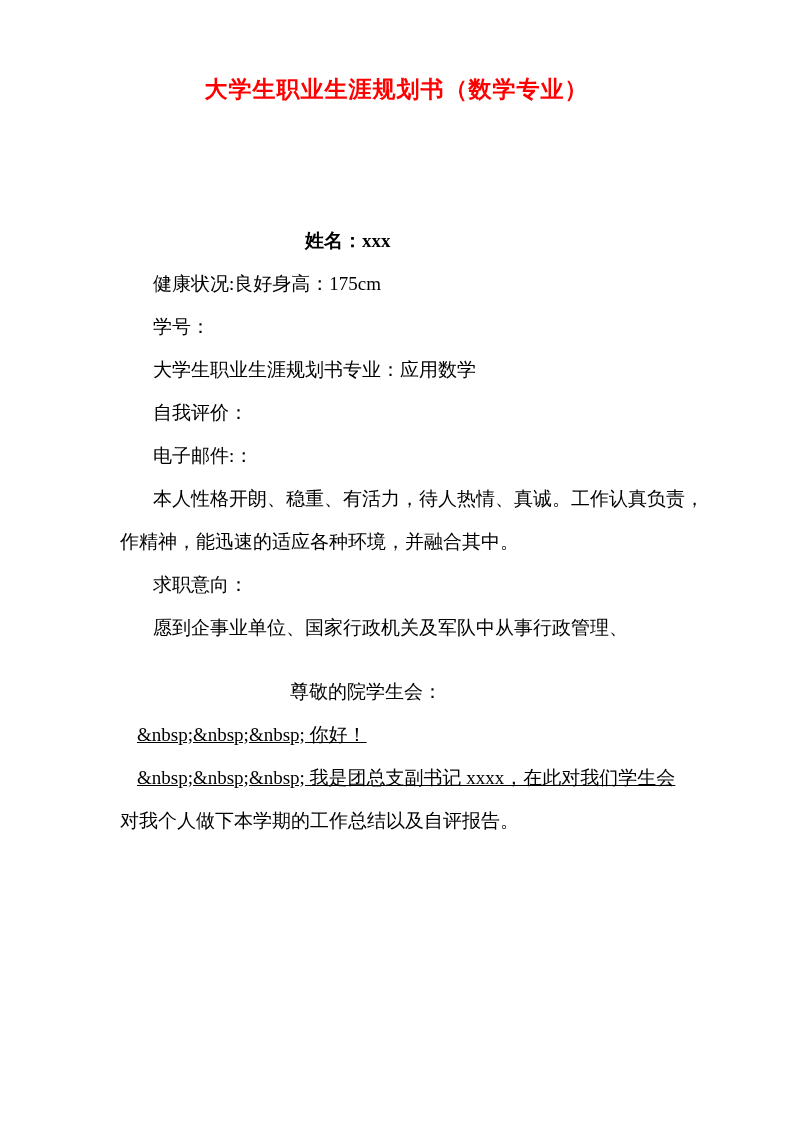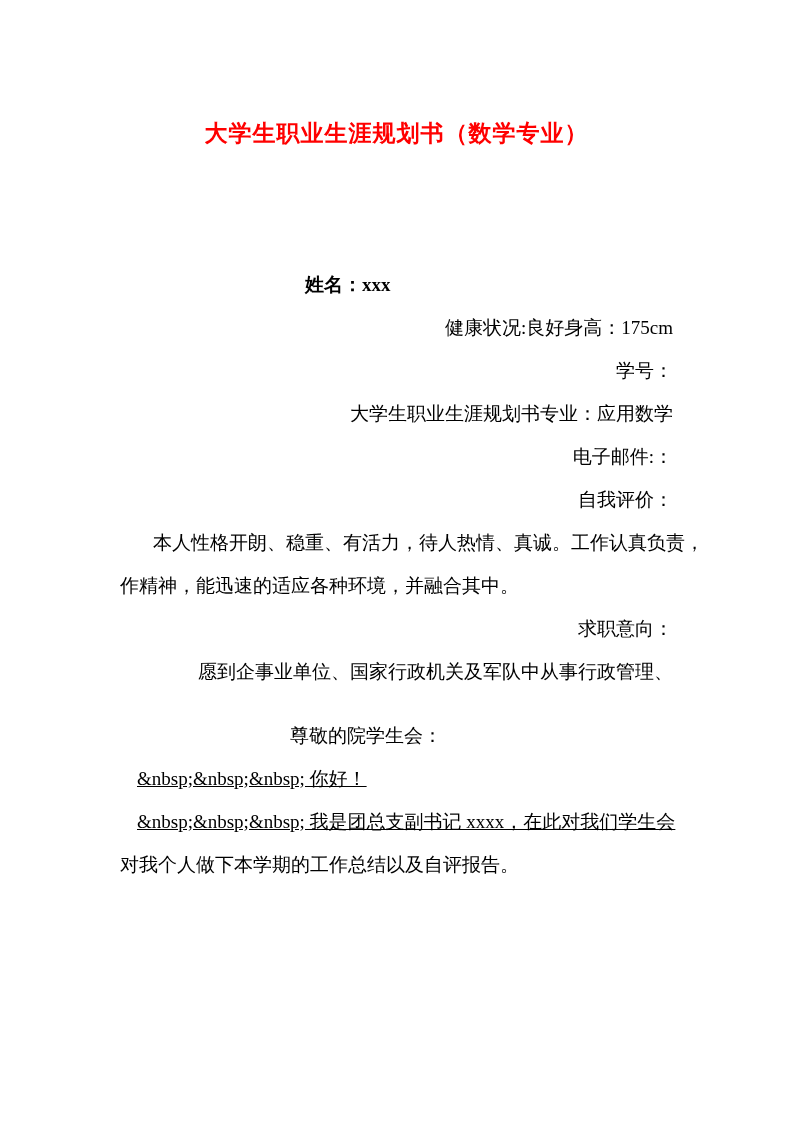--- a/index.html
+++ b/index.html
@@ -7,57 +7,57 @@
     position: relative;
     width: 793px;
     height: 1122px;
     background: #ffffff;
     overflow: hidden;
     font-family: "Liberation Serif", "DejaVu Serif", serif;
     color: #000000;
   }
   .content {
     box-sizing: border-box;
-    padding: 116px 120px 0 120px;
+    padding: 72px 120px 0 120px;
   }
   .doc-title {
     font-size: 23px;
     line-height: 36px;
     font-weight: bold;
     color: #ff0000;
     text-align: center;
     letter-spacing: 1px;
     white-space: pre;
   }
   .line {
     font-size: 19px;
     line-height: 43px;
     white-space: pre;
   }
   .gap-name   { margin-top: 111px; }
   .gap-salute { margin-top: 21px; }
   .ml-name    { margin-left: 185px; font-weight: bold; }
   .ml-salute  { margin-left: 170px; font-family: Liberation Serif, serif; }
-  .ind2       { text-indent: 33px; text-align: right; }
+  .ind2       { text-indent: 33px; }
   .ind-nbsp   { text-indent: 17px; text-decoration: underline; }
 </style>
 </head>
 <body>
 
 <div class="page">
   <div class="content">
 
     <div class="doc-title">大学生职业生涯规划书（数学专业）</div>
 
     <div class="line ml-name gap-name">姓名：xxx</div>
     <div class="line ind2">健康状况:良好身高：175cm</div>
     <div class="line ind2">学号：</div>
     <div class="line ind2">大学生职业生涯规划书专业：应用数学</div>
+    <div class="line ind2">自我评价：</div>
     <div class="line ind2">电子邮件:：</div>
-    <div class="line ind2">自我评价：</div>
     <div class="line ind2">本人性格开朗、稳重、有活力，待人热情、真诚。工作认真负责，</div>
     <div class="line">作精神，能迅速的适应各种环境，并融合其中。</div>
     <div class="line ind2">求职意向：</div>
     <div class="line ind2">愿到企事业单位、国家行政机关及军队中从事行政管理、</div>
     <div class="line ml-salute gap-salute">尊敬的院学生会：</div>
     <div class="line ind-nbsp">&amp;nbsp;&amp;nbsp;&amp;nbsp; 你好！</div>
     <div class="line ind-nbsp">&amp;nbsp;&amp;nbsp;&amp;nbsp; 我是团总支副书记 xxxx，在此对我们学生会</div>
     <div class="line">对我个人做下本学期的工作总结以及自评报告。</div>
 
   </div>

